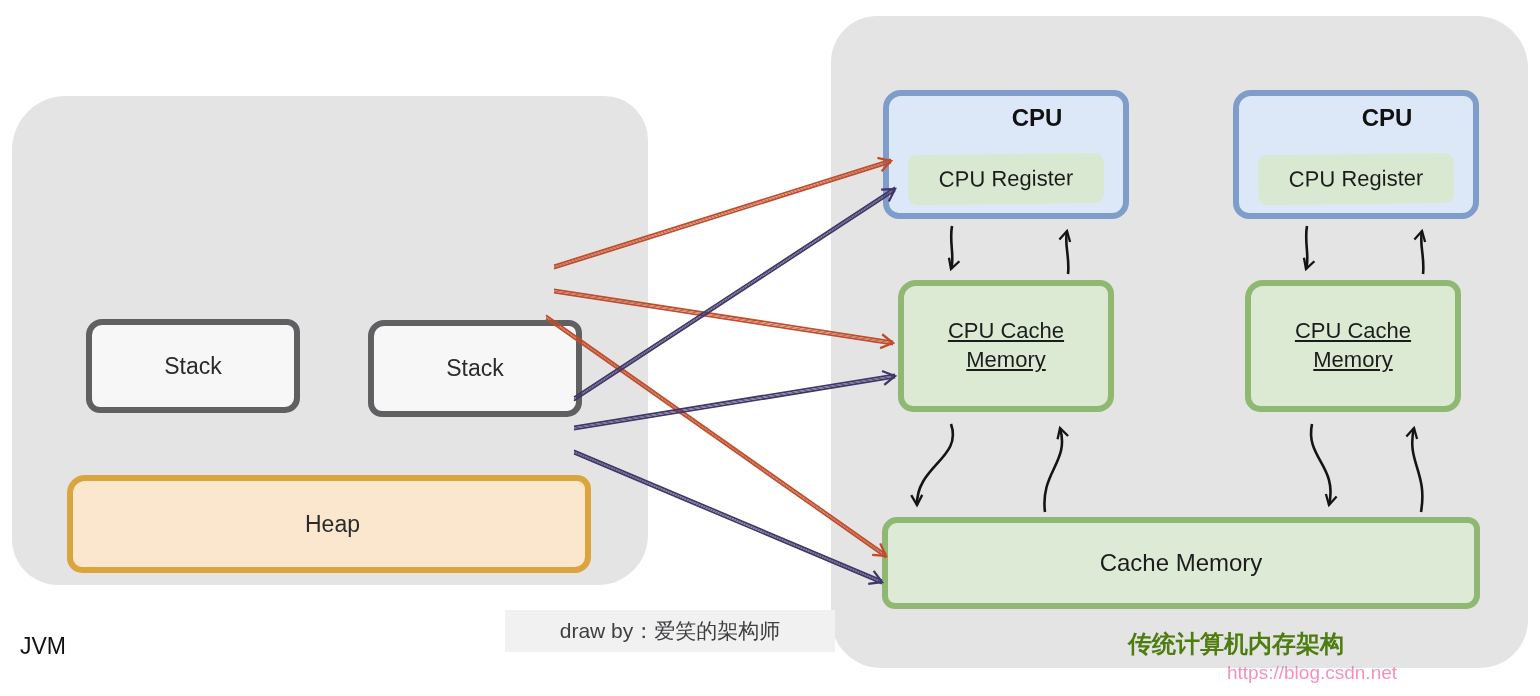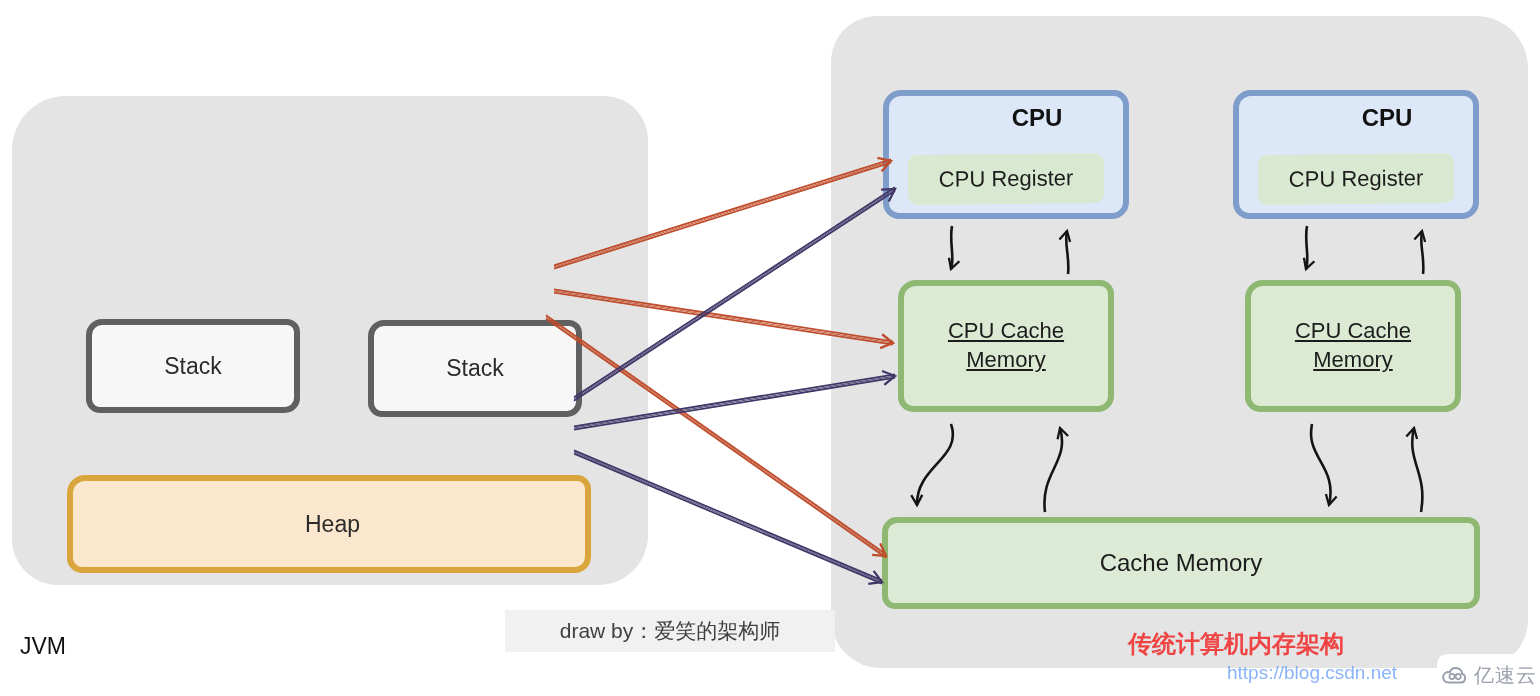--- a/index.html
+++ b/index.html
@@ -18,21 +18,21 @@
   .stack1{left:57px;top:223px;}
   .stack2{left:339px;top:224px;height:85px;}
   .heap{
     left:55px;top:379px;width:505px;height:86px;background:#fbe7cd;border:6px solid #d9a53c;
     border-radius:18px 14px 16px 15px;font-size:23px;color:#2b2b2b;padding-left:7px;
   }
   .panel-caption{
     position:absolute;left:8px;width:100%;text-align:left;font-weight:normal;color:#111111;
   }
   .jvm-caption{top:537px;font-size:23px;}
-  .mem-caption{position:absolute;left:1061px;top:628px;width:350px;text-align:center;font-weight:bold;font-size:24px;color:#ef4444;}
+  .mem-caption{position:absolute;left:1061px;top:628px;width:350px;text-align:center;font-weight:bold;font-size:24px;color:#4d7c0f;}
   .cpu{
     width:234px;height:117px;background:#dce8f8;border:6px solid #7e9dcb;border-radius:18px 15px 17px 16px;
   }
   .cpu1{left:883px;top:90px;}
   .cpu2{left:1233px;top:90px;}
   .cpu-title{position:absolute;top:8px;left:0;width:100%;text-align:center;font-size:24px;font-weight:bold;color:#111111;margin-left:31px;}
   .register{
     position:absolute;left:19px;top:58px;width:196px;height:50px;background:#d9e9d1;border-radius:9px;
     display:flex;align-items:center;justify-content:center;font-size:22px;color:#1c1c1c;transform:rotate(-0.6deg);
   }
@@ -45,21 +45,21 @@
   .cache .wrap{width:130px;text-decoration:underline;}
   .main-memory{
     left:882px;top:517px;width:586px;height:80px;background:#ddebd6;border:6px solid #8fb973;border-radius:15px 12px 14px 13px;
     font-size:24px;color:#1c1c1c;
   }
   .drawby{
     position:absolute;left:474px;top:610px;width:330px;height:42px;background:#f1f1f2;
     display:flex;align-items:center;justify-content:center;font-size:21px;color:#3f3f41;margin-left:31px;
   }
   .wm-url{
-    position:absolute;left:1227px;top:662px;font-size:19px;color:#3b82f6;opacity:0.6;white-space:nowrap;
+    position:absolute;left:1227px;top:662px;font-size:19px;color:#ec4899;opacity:0.6;white-space:nowrap;
   }
   .badge{
     position:absolute;left:1437px;top:654px;width:103px;height:42px;background:#ffffff;border-radius:10px 0 0 0;
     display:flex;align-items:center;justify-content:center;gap:4px;
   }
   .badge-label{font-size:20px;color:#99a0ab;font-weight:500;letter-spacing:1px;}
   svg.arrows{position:absolute;left:0;top:0;pointer-events:none;}
 </style>
 </head>
 <body>
@@ -105,28 +105,20 @@
     <span>Cache Memory</span>
   </div>
 
   <div class="mem-caption">传统计算机内存架构</div>
 
   <div class="drawby">
     <span>draw by：爱笑的架构师</span>
   </div>
 
   <div class="wm-url">https://blog.csdn.net</div>
-  <div class="badge">
-    <svg width="30" height="24" viewBox="0 0 30 24">
-      <path d="M8.5,19.5 a5.2,5.2 0 1 1 1.2,-10.2 a6.4,6.4 0 0 1 12.4,1.4 a4.6,4.6 0 0 1 -1.1,8.9 z" fill="none" stroke="#99a0ab" stroke-width="2"></path>
-      <circle cx="12" cy="13.5" r="2.6" fill="none" stroke="#99a0ab" stroke-width="1.7"></circle>
-      <circle cx="18.2" cy="13.5" r="2.6" fill="none" stroke="#99a0ab" stroke-width="1.7"></circle>
-    </svg>
-    <span class="badge-label">亿速云</span>
-  </div>
 
   <svg class="arrows" width="1540" height="696" viewBox="0 0 1540 696">
     <defs>
       <marker id="mR" markerWidth="20" markerHeight="20" refX="15" refY="9" orient="auto" markerUnits="userSpaceOnUse">
         <path d="M3,2 L15,9 L3,16" fill="none" stroke="#bf4c2a" stroke-width="2.3"></path>
       </marker>
       <marker id="mP" markerWidth="20" markerHeight="20" refX="15" refY="9" orient="auto" markerUnits="userSpaceOnUse">
         <path d="M3,2 L15,9 L3,16" fill="none" stroke="#403768" stroke-width="2.3"></path>
       </marker>
       <marker id="mB" markerWidth="18" markerHeight="18" refX="13" refY="8" orient="auto" markerUnits="userSpaceOnUse">

